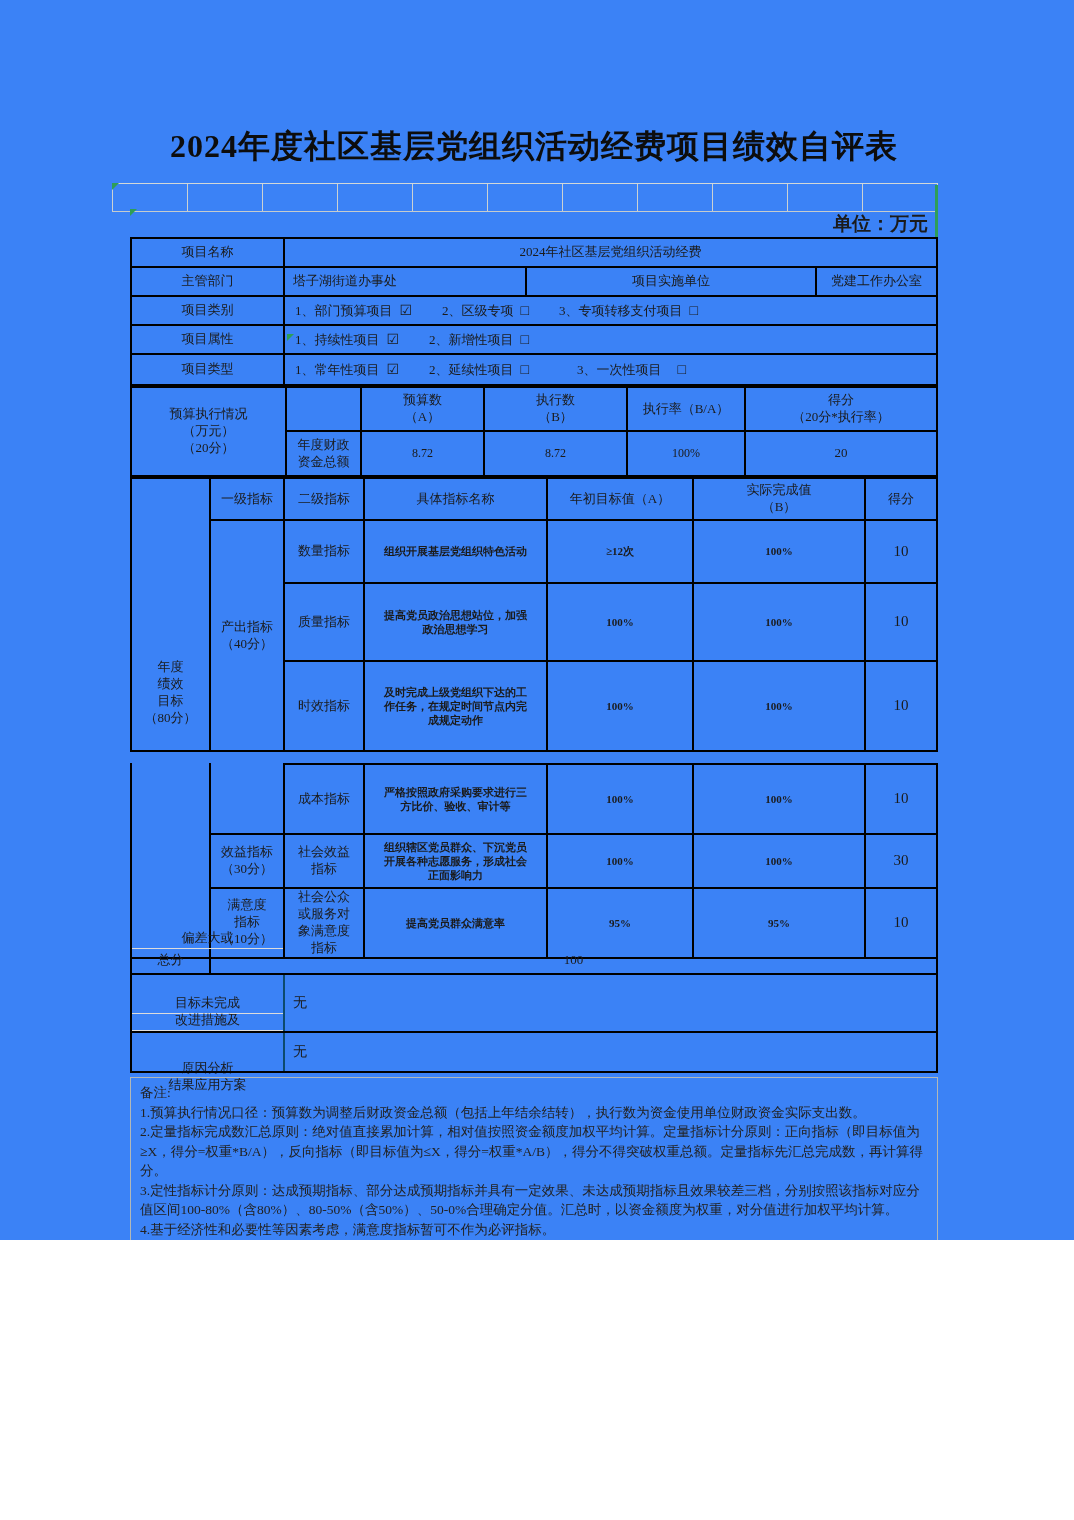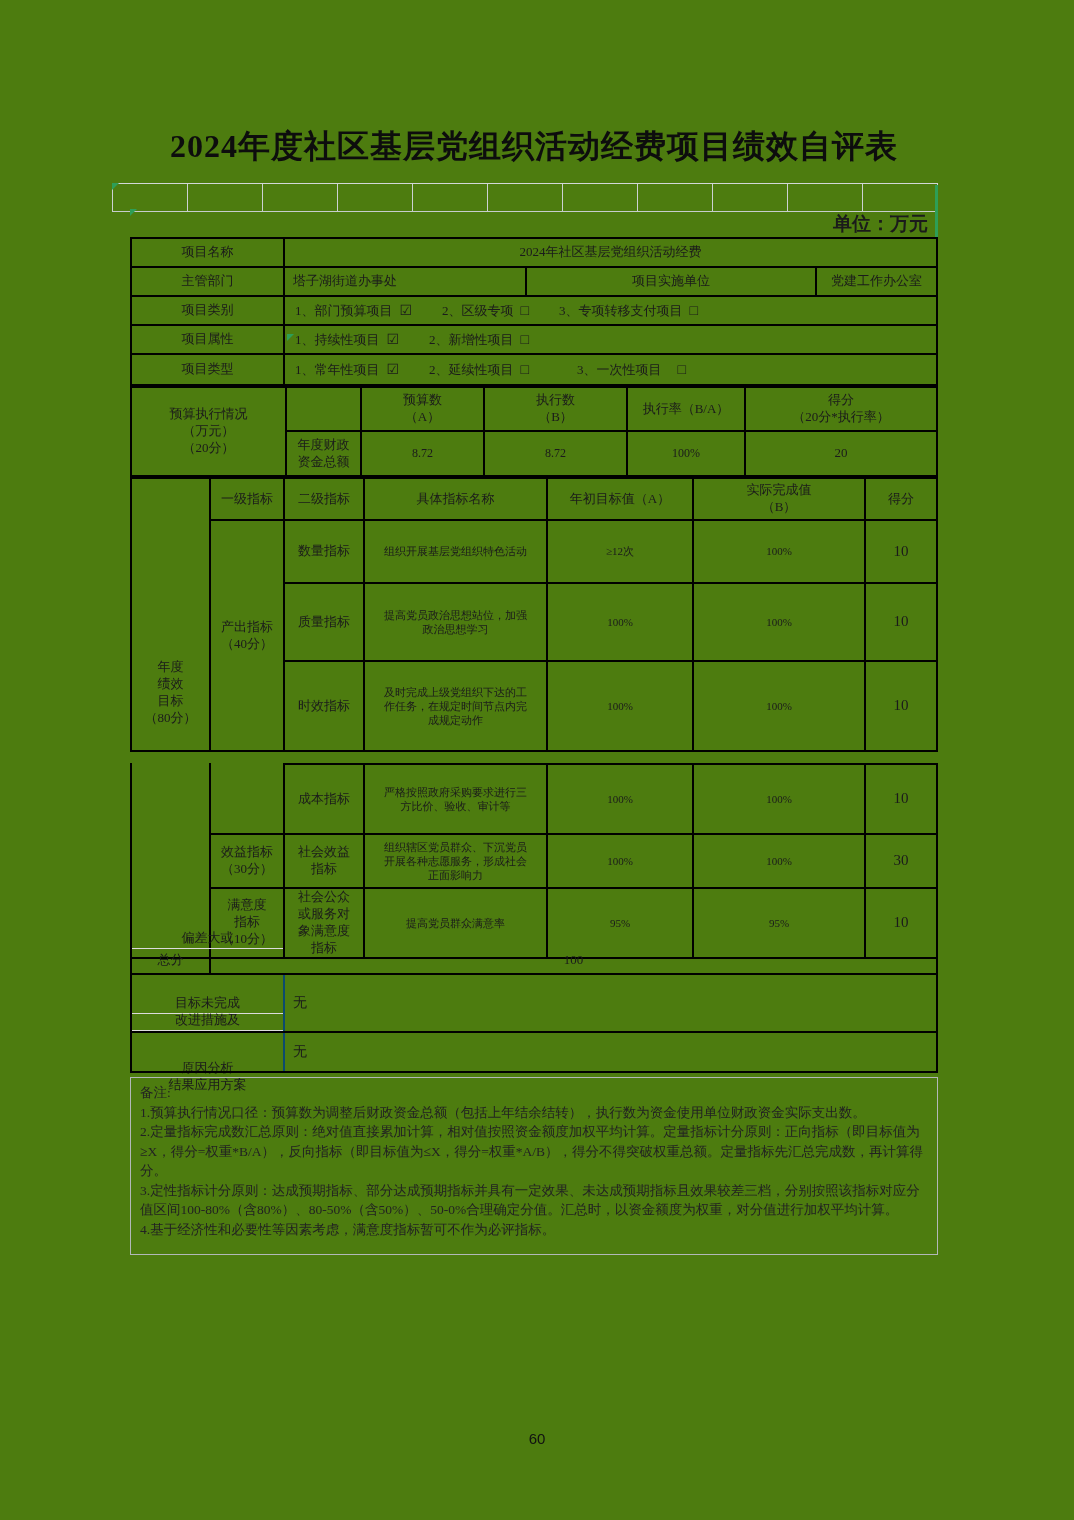--- a/index.html
+++ b/index.html
@@ -1,17 +1,17 @@
 <!DOCTYPE html>
 <html><head>
 <meta charset="utf-8">
 <style>
   html,body{margin:0;padding:0;background:#ffffff;}
   body{font-family:"Liberation Serif","DejaVu Serif",serif;color:#1b1b1b;}
-  .page{position:relative;width:1074px;height:1520px;background:#4d7c0f;overflow:hidden;}
+  .page{position:relative;width:1074px;height:1240px;background:#3b82f6;overflow:hidden;}
   .doc{position:absolute;left:130px;top:125px;width:808px;}
   .blk{position:absolute;left:0;width:808px;box-sizing:border-box;}
 
   
   .title{top:0;height:56px;font-size:32px;font-weight:700;letter-spacing:1px;
          text-align:center;white-space:nowrap;color:#0d0d0d;}
 
   
   .band{top:58px;left:-18px;width:826px;height:29px;display:flex;border-top:1px solid #d2d8d8;border-bottom:1px solid #c6cccc;}
   .band .gcell{flex:1;border-right:1px solid #ccd2d2;}
@@ -52,21 +52,21 @@
 
   
   .ind1{top:352px;height:275px;border-top:2px solid #000;border-left:2px solid #000;display:grid;
         grid-template-columns:79px 74px 80px 183px 146px 172px auto;grid-template-rows:42px 63px 78px auto;}
   .ind1 .c1{grid-row:1/5;align-items:flex-end;padding-bottom:23px;}
   .ind1 .merge3{grid-row:2/5;}
   .ind2{top:638px;height:184px;border-left:2px solid #000;display:grid;
         grid-template-columns:79px 74px 80px 183px 146px 172px auto;grid-template-rows:72px 54px auto;}
   .ind2 .c1{grid-row:1/4;}
   .topb{border-top:2px solid #000;}
-  .sm{font-size:11px;}
+  .sm{font-size:11px;font-weight:bold;}
   .score{font-size:15px;}
 
   
   .total{top:822px;height:28px;border:2px solid #000;border-top:none;display:flex;}
   .total .lab2{width:79px;flex:0 0 79px;border-right:2px solid #000;display:flex;align-items:center;justify-content:center;font-size:13px;box-sizing:border-box;}
   .total .val2{flex:1;display:flex;align-items:center;justify-content:center;font-size:13px;}
 
   .dev{top:850px;height:58px;}
   .imp{top:908px;height:40px;}
   .dev,.imp{border:2px solid #000;border-top:none;display:flex;}

